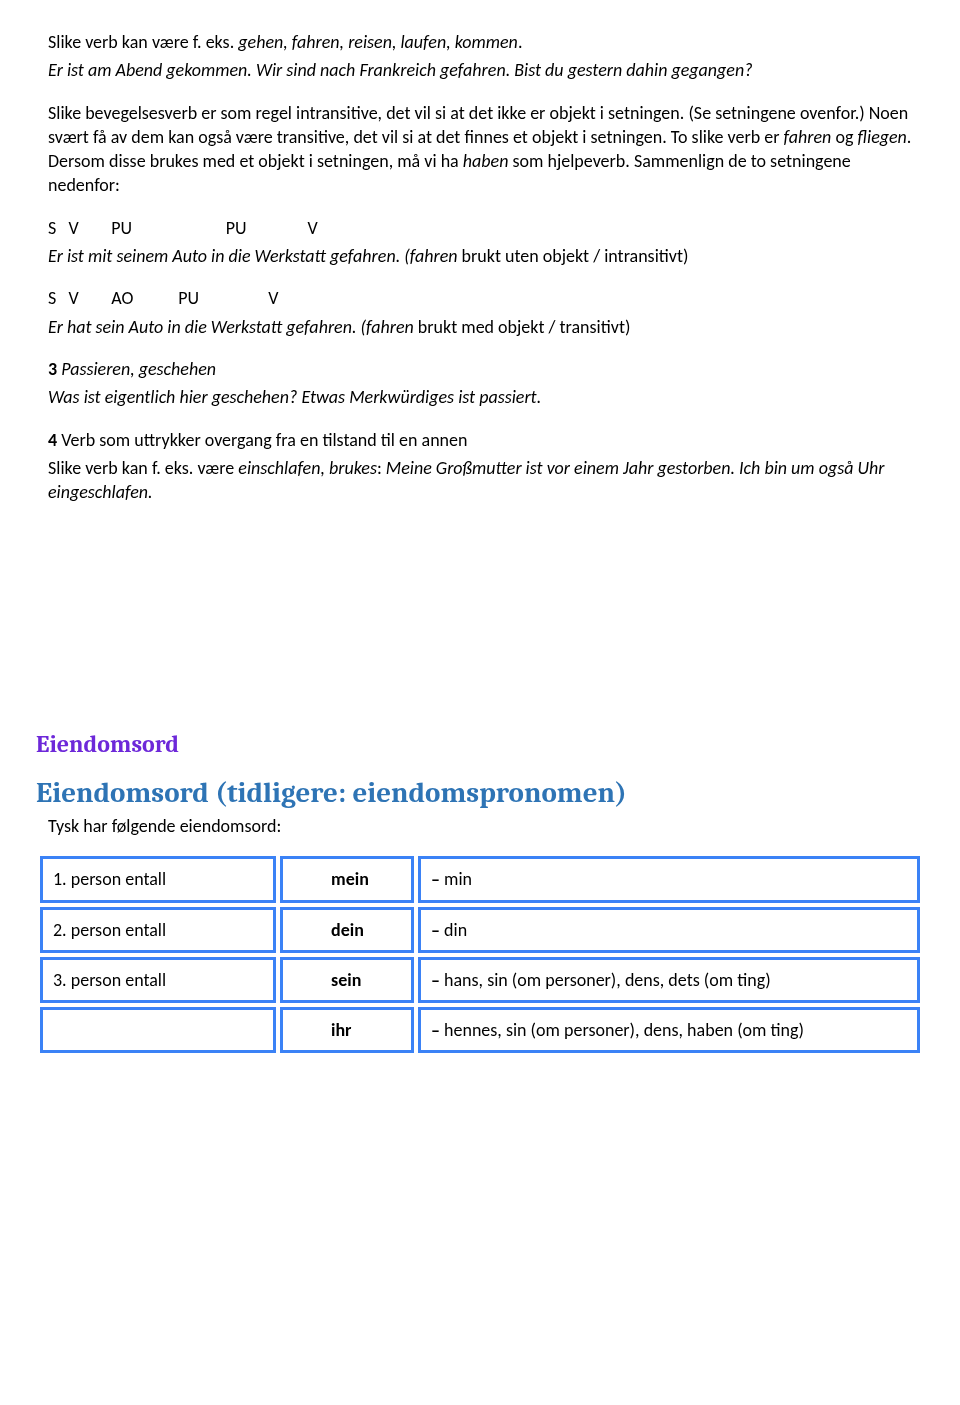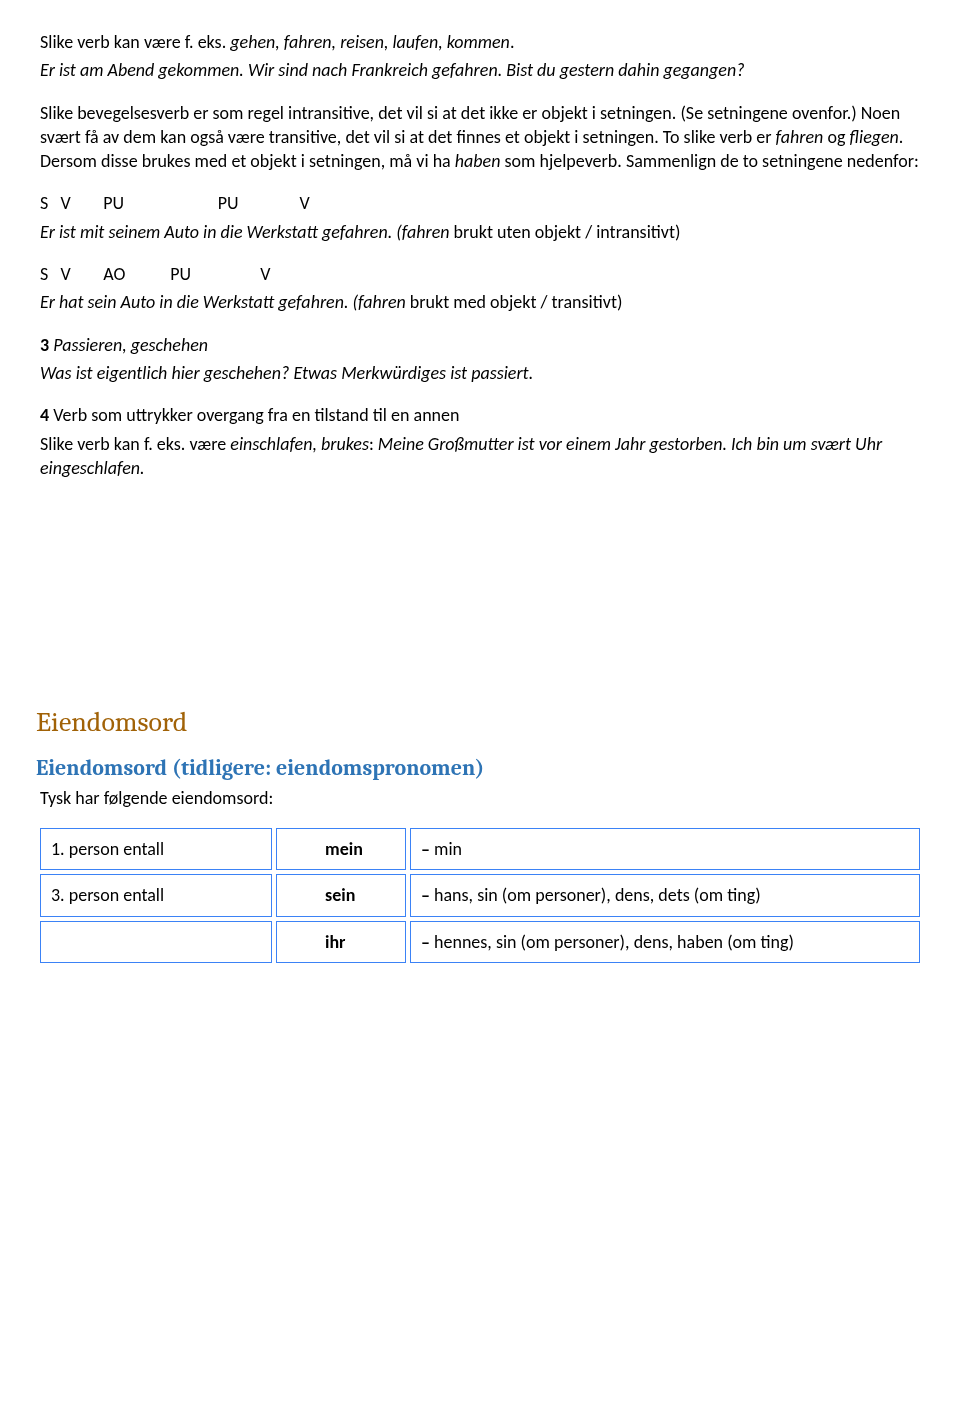--- a/index.html
+++ b/index.html
@@ -6,47 +6,47 @@
     font-family: Calibri, "Segoe UI", Arial, sans-serif;
     font-size: 18px;
     color: #000;
     margin: 0;
     padding: 30px 36px;
     line-height: 1.35;
     background: #fff;
     width: 960px;
     box-sizing: border-box;
   }
-  p { margin: 0 0 4px 4px; }
+  p { margin: 0 0 4px 12px; }
   .b { font-weight: bold; }
   .i { font-style: italic; }
   .bi { font-weight: normal; font-style: italic; }
   h1 {
-    color: #a16207;
+    color: #6d28d9;
     font-family: Cambria, Georgia, serif;
-    font-size: 28px;
-    font-weight: normal;
+    font-size: 24px;
+    font-weight: bold;
     margin: 0 0 12px 0;
   }
   h2 {
     color: #2E74B5;
     font-family: Cambria, Georgia, serif;
-    font-size: 22px;
+    font-size: 29px;
     font-weight: bold;
     margin: 0 0 2px 0;
   }
   .big-gap { height: 220px; }
   table {
     border-collapse: separate;
     border-spacing: 4px;
     width: 100%;
     margin-top: 14px;
   }
   td {
-    border: 1px solid #3b82f6;
+    border: 3px solid #3b82f6;
     padding: 8px 10px;
     vertical-align: middle;
     background: #fff;
   }
   td.c1 { width: 210px; }
   td.c2 { width: 70px; font-weight: bold; padding-left: 48px; }
   td.c3 { }
   .dash { font-weight: bold; }
 </style>
 </head>
@@ -88,38 +88,43 @@
 <p class="i">
   <span>Was </span><span class="bi">ist</span><span> eigentlich hier </span><span class="bi">geschehen</span><span>? Etwas Merkwürdiges </span><span class="bi">ist</span><span> </span><span class="bi">passiert</span><span>.</span>
 </p>
 
 <div style="height:14px"></div>
 
 <p>
   <span class="b">4</span><span> Verb som uttrykker overgang fra en tilstand til en annen</span>
 </p>
 <p>
-  <span>Slike verb kan f. eks. være </span><span class="i">einschlafen, brukes</span><span>: </span><span class="i">Meine Großmutter ist vor einem Jahr </span><span class="bi">gestorben</span><span class="i">. Ich </span><span class="bi">bin</span><span class="i"> um svært Uhr </span><span class="bi">eingeschlafen</span><span class="i">.</span>
+  <span>Slike verb kan f. eks. være </span><span class="i">einschlafen, brukes</span><span>: </span><span class="i">Meine Großmutter ist vor einem Jahr </span><span class="bi">gestorben</span><span class="i">. Ich </span><span class="bi">bin</span><span class="i"> um også Uhr </span><span class="bi">eingeschlafen</span><span class="i">.</span>
 </p>
 
 <div class="big-gap"></div>
 
 <h1>Eiendomsord</h1>
 
 <h2>Eiendomsord (tidligere: eiendomspronomen)</h2>
 <p>Tysk har følgende eiendomsord:</p>
 
 <table>
   <tbody>
     <tr>
       <td class="c1">1. person entall</td>
       <td class="c2">mein</td>
       <td class="c3"><span class="dash">–</span><span> min</span></td>
     </tr>
     <tr>
+      <td class="c1">2. person entall</td>
+      <td class="c2">dein</td>
+      <td class="c3"><span class="dash">–</span><span> din</span></td>
+    </tr>
+    <tr>
       <td class="c1">3. person entall</td>
       <td class="c2">sein</td>
       <td class="c3"><span class="dash">–</span><span> hans, sin (om personer), dens, dets (om ting)</span></td>
     </tr>
     <tr>
       <td class="c1"></td>
       <td class="c2">ihr</td>
       <td class="c3"><span class="dash">–</span><span> hennes, sin (om personer), dens, haben (om ting)</span></td>
     </tr>
   </tbody>

